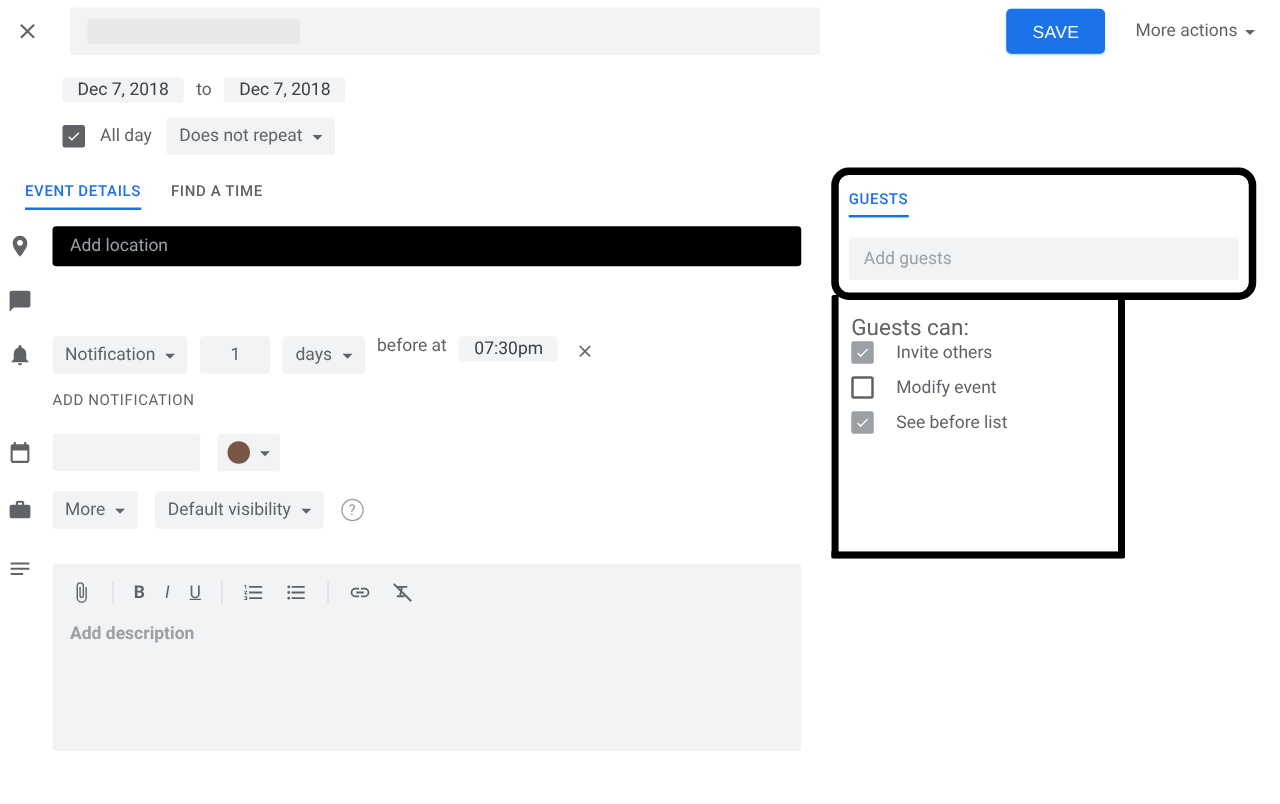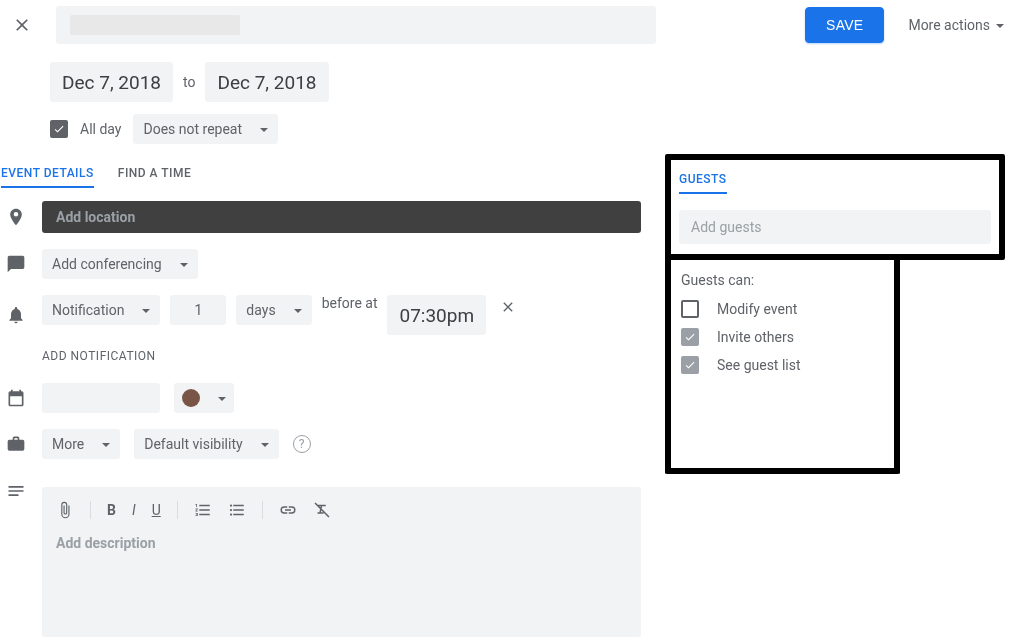--- a/index.html
+++ b/index.html
@@ -72,54 +72,54 @@
     margin-top: 2px;
   }
   .date-row {
     display: flex; align-items: center;
     padding: 4px 50px;
     gap: 10px;
   }
   .pill {
     background: #f1f3f4;
     border-radius: 3px;
-    height: 40px;
+    height: 20px;
     padding: 4px 12px;
     display: flex; align-items: center;
     color: #3c4043;
-    font-size: 19px;
+    font-size: 14px;
     cursor: pointer;
   }
   .to-text { color: #5f6368; font-size: 14px; }
   .allday-row {
     display: flex; align-items: center;
     padding: 8px 50px 14px 50px;
     gap: 12px;
   }
   .chk {
     width: 18px; height: 18px; border-radius: 2px;
     display: inline-flex; align-items: center; justify-content: center;
     flex-shrink: 0;
   }
   .chk.checked { background: #5f6368; color: #fff; }
   .chk.unchecked { border: 2px solid #5f6368; background: #fff; }
   .chk.faded { background: #9aa0a6; color: #fff; }
   .chk svg { width: 12px; height: 12px; }
   .dropdown-chip {
     background: #f1f3f4; border-radius: 3px;
     height: 30px; padding: 0 10px;
-    display: flex; align-items: center; gap: 18px;
+    display: flex; align-items: center; gap: 8px;
     color: #5f6368; font-size: 14px; cursor: pointer;
   }
   .split-cols { display: flex; }
   .left-col { flex: 0 0 665px; padding-right: 20px; }
   .right-col { flex: 0 0 340px; position: relative; }
 
   .tabs {
-    display: flex; gap: 24px; padding: 2px 4px 0 1px;
+    display: flex; gap: 24px; padding: 2px 4px 0 20px;
     border-bottom: 1px solid transparent;
     font-size: 12px; letter-spacing: 0.5px; font-weight: 500;
   }
   .tab {
     padding: 6px 0;
     color: #5f6368; cursor: pointer; text-transform: uppercase;
   }
   .tab.active {
     color: #1a73e8;
     border-bottom: 2px solid #1a73e8;
@@ -128,25 +128,24 @@
     display: flex; align-items: center; gap: 14px;
     padding: 4px 4px;
     margin-top: 8px;
   }
   .row-icon {
     width: 24px; height: 24px;
     display: flex; align-items: center; justify-content: center;
     color: #5f6368;
   }
   .location-input {
-    flex: 1; height: 32px; background: #404040;
+    flex: 1; height: 32px; background: #000000;
     border: none; border-radius: 3px;
     padding: 0 14px; color: #9aa0a6; display: flex; align-items: center;
     font-size: 14px;
-    font-weight: bold;
   }
   .notif-row {
     display: flex; gap: 10px;
   }
   .num-input {
     background: #f1f3f4; border-radius: 3px; height: 30px;
     width: 56px; display: flex; align-items: center; justify-content: center;
     color: #5f6368;
   }
   .plain-text { color: #5f6368; }
@@ -181,21 +180,21 @@
     display: flex; align-items: center; gap: 16px;
     height: 30px;
     padding: 2px 4px;
     color: #5f6368;
   }
   .tool-sep { width: 1px; height: 18px; background: #dadce0; }
   .desc-ph { padding: 10px 4px; color: #9aa0a6; font-size: 14px; font-weight: bold; }
 
   .guests-box {
     border: 6px solid #000;
-    border-radius: 2px;
+    border-radius: 14px;
     padding: 6px 8px 10px 8px;
     margin-top: -4px;
   }
   .guests-tab-wrap {
     display: flex; gap: 20px;
     font-size: 12px; letter-spacing: 0.5px; font-weight: 500;
   }
   .guests-tab {
     padding: 6px 0; color: #1a73e8; border-bottom: 2px solid #1a73e8;
     text-transform: uppercase;
@@ -204,21 +203,21 @@
     margin-top: 16px;
     height: 34px; background: #f1f3f4; border-radius: 3px;
     display: flex; align-items: center; padding: 0 12px;
     color: #9aa0a6; font-size: 14px;
   }
   .perms-box {
     border: 6px solid #000; border-top: none; border-radius: 2px;
     margin-top: -4px; width: 235px;
     padding: 16px 10px 84px 10px;
   }
-  .perms-title { color: #5f6368; font-size: 14px; margin-bottom: 12px; }
+  .perms-title { color: #5f6368; font-size: 18px; }
   .perm-item {
     display: flex; align-items: center; gap: 18px;
     margin-bottom: 10px;
   }
   .perm-label { color: #5f6368; font-size: 14px; }
   svg { display: block; }
   .toolbtn { cursor: pointer; color: #5f6368; }
 </style>
 </head>
 <body>
@@ -274,24 +273,20 @@
           </svg>
       </div>
       <div class="location-input">Add location</div>
     </div>
 
     <div class="field-row">
       <div class="row-icon">
         <svg viewBox="0 0 24 24" width="20" height="20">
             <path fill="currentColor" d="M20 2H4a2 2 0 0 0-2 2v18l4-4h14a2 2 0 0 0 2-2V4a2 2 0 0 0-2-2z"></path>
           </svg>
-      </div>
-      <div class="dropdown-chip">
-        <span>Add conferencing</span>
-        <span class="caret"></span>
       </div>
     </div>
 
     <div class="field-row">
       <div class="row-icon">
         <svg viewBox="0 0 24 24" width="20" height="20">
             <path fill="currentColor" d="M12 22a2 2 0 0 0 2-2h-4a2 2 0 0 0 2 2zm6-6V11c0-3.07-1.63-5.64-4.5-6.32V4a1.5 1.5 0 0 0-3 0v.68C7.64 5.36 6 7.92 6 11v5l-2 2v1h16v-1l-2-2z"></path>
           </svg>
       </div>
       <div class="notif-row">
@@ -397,34 +392,34 @@
     <div class="guests-box">
       <div class="guests-tab-wrap">
         <div class="guests-tab">GUESTS</div>
       </div>
       <div class="guests-input">Add guests</div>
     </div>
 
     <div class="perms-box">
       <div class="perms-title">Guests can:</div>
       <div class="perm-item">
+        <div class="chk faded">
+          <svg viewBox="0 0 24 24">
+              <path fill="currentColor" d="M9 16.17 4.83 12l-1.42 1.41L9 19 21 7l-1.41-1.41z"></path>
+            </svg>
+        </div>
+        <div class="perm-label">Invite others</div>
+      </div>
+      <div class="perm-item">
         <div class="chk unchecked"></div>
         <div class="perm-label">Modify event</div>
       </div>
       <div class="perm-item">
         <div class="chk faded">
           <svg viewBox="0 0 24 24">
               <path fill="currentColor" d="M9 16.17 4.83 12l-1.42 1.41L9 19 21 7l-1.41-1.41z"></path>
             </svg>
         </div>
-        <div class="perm-label">Invite others</div>
-      </div>
-      <div class="perm-item">
-        <div class="chk faded">
-          <svg viewBox="0 0 24 24">
-              <path fill="currentColor" d="M9 16.17 4.83 12l-1.42 1.41L9 19 21 7l-1.41-1.41z"></path>
-            </svg>
-        </div>
-        <div class="perm-label">See guest list</div>
+        <div class="perm-label">See before list</div>
       </div>
     </div>
   </div>
 </div>
 
 </body></html>

